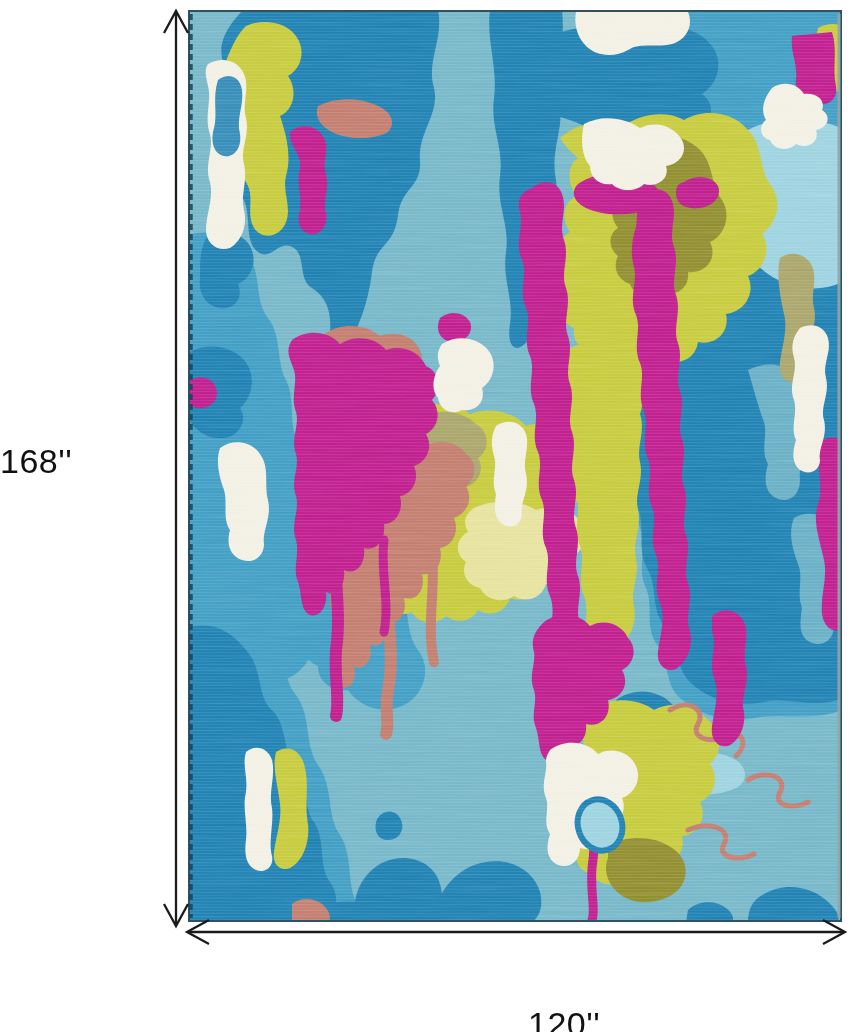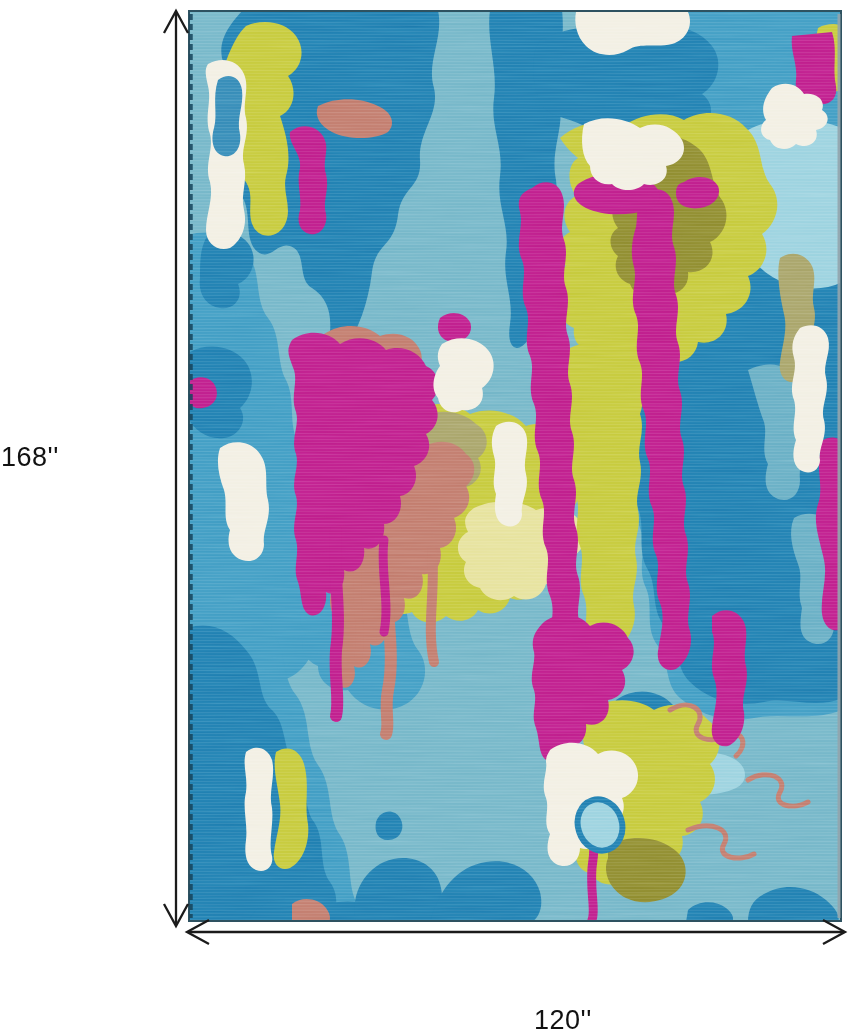--- a/index.html
+++ b/index.html
@@ -2,21 +2,21 @@
 <html style="--canvas_bg: #ffffff; --arrow: #1b1b1b; --label_text: #111111; --rug_base: #74b6c8; --rug_teal_medium: #3f9cc3; --rug_teal_light: #9bd2df; --rug_blue_dark: #1f7fb1; --rug_chartreuse: #c6ca3b; --rug_olive: #8f8c2e; --rug_sage: #a8a469; --rug_pale_yellow: #e6e29c; --rug_magenta: #bf1d8c; --rug_salmon: #c17b6c; --rug_white: #f2efe3; --rug_border: #2e5261; --rug_stitch: #17455c; --rug_edge_right: #93a5ad;"><head>
 <meta charset="utf-8">
 <style>
   html,body{margin:0;padding:0;background:#fff;}
   .canvas{position:relative;width:850px;height:1032px;background:var(--canvas_bg,#fff);
           font-family:"Liberation Sans",sans-serif;overflow:hidden;}
   .rug{position:absolute;left:188px;top:10px;width:654px;height:912px;}
   .rug svg{display:block;width:100%;height:100%;}
   .dims{position:absolute;left:0;top:0;width:850px;height:1032px;pointer-events:none;}
   .dim-stroke{stroke:var(--arrow,#1b1b1b);stroke-width:2.3;fill:none;stroke-linecap:butt;stroke-linejoin:miter;}
-  .dim-label{position:absolute;font-size:27px;color:var(--label_text,#111);line-height:1;
+  .dim-label{position:absolute;font-size:34px;color:var(--label_text,#111);line-height:1;
              text-align:center;letter-spacing:.5px;}
   .lbl-h{left:0;top:444px;width:60px;}
   .lbl-w{left:528px;top:1007px;width:70px;}
   
   .f-base{fill:var(--rug_base)} .f-mblue{fill:var(--rug_teal_medium)}
   .f-lblue{fill:var(--rug_teal_light)} .f-dblue{fill:var(--rug_blue_dark)}
   .f-yellow{fill:var(--rug_chartreuse)} .f-olive{fill:var(--rug_olive)}
   .f-sage{fill:var(--rug_sage)} .f-pale{fill:var(--rug_pale_yellow)}
   .f-magenta{fill:var(--rug_magenta)} .f-salmon{fill:var(--rug_salmon)}
   .f-white{fill:var(--rug_white)}

